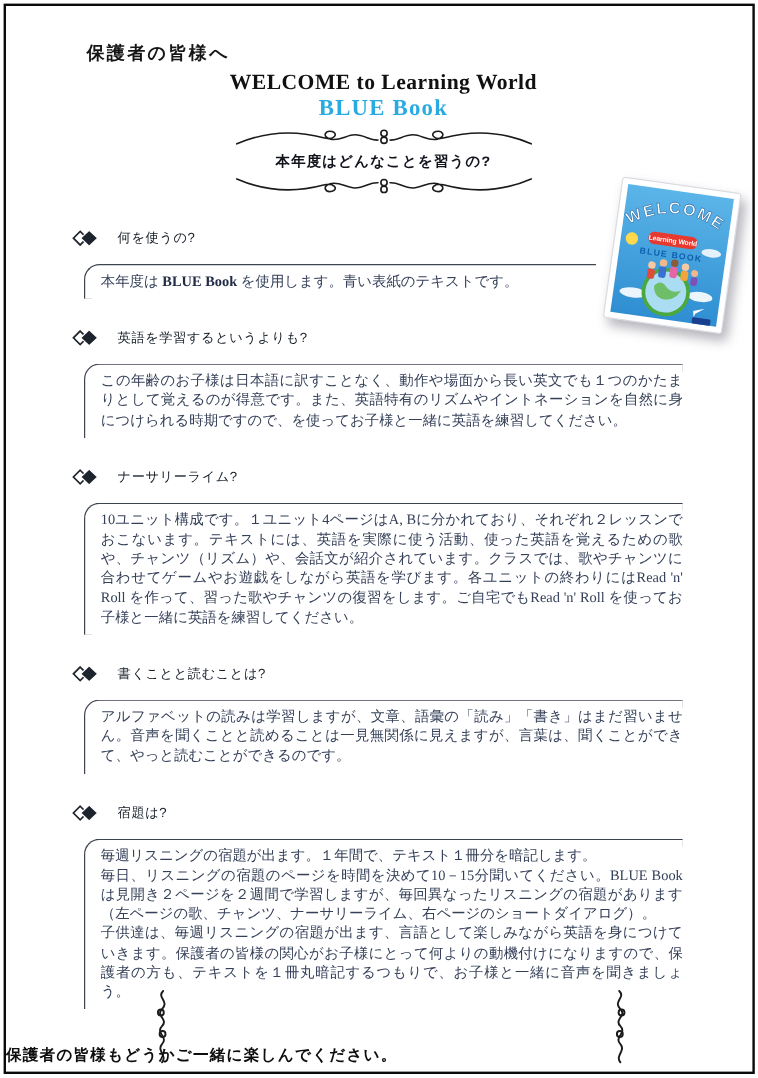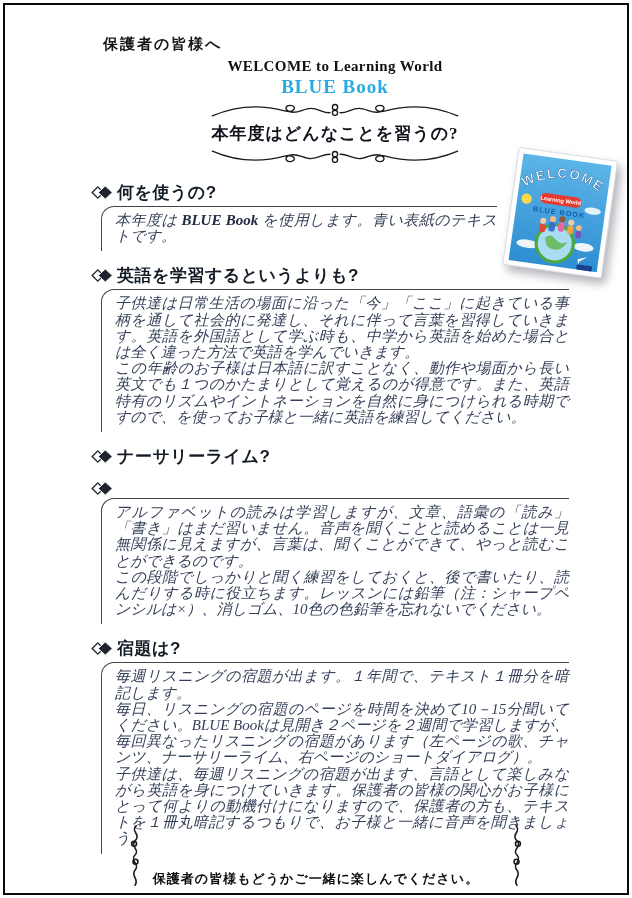--- a/index.html
+++ b/index.html
@@ -1,52 +1,52 @@
 <!DOCTYPE html>
 <html lang="ja"><head>
 <meta charset="utf-8">
 <style>
   html,body{margin:0;padding:0;background:#fff;}
   body{width:632px;height:898px;font-family:"Liberation Serif","DejaVu Serif",serif;}
   .page{position:relative;width:626px;height:892px;margin:3px;border:2px solid #0a0a0a;
         box-sizing:border-box;background:#fff;overflow:hidden;}
-  .content{padding:30px 58px 0 96px;}
+  .content{padding:30px 58px 0 65px;}
 
   
   .salutation{font-size:15px;font-weight:bold;color:#161616;letter-spacing:2px;margin:0 0 4px 2px;}
   .head-center{text-align:center;}
-  .title-en{font-size:15px;font-weight:bold;color:#111;letter-spacing:.4px;margin:2px 0 0 0;}
+  .title-en{font-size:18px;font-weight:bold;color:#111;letter-spacing:.4px;margin:2px 0 0 0;}
   .title-blue{font-size:19px;font-weight:bold;letter-spacing:1px;margin:1px 0 0 0;}
   .divider{display:block;width:252px;height:22px;margin:1px auto 0 auto;}
   .divider.flip{transform:scaleY(-1);}
-  .subtitle{font-size:17px;font-weight:bold;color:#10131c;letter-spacing:1px;margin:1px 0 0 0;}
+  .subtitle{font-size:12px;font-weight:bold;color:#10131c;letter-spacing:1px;margin:1px 0 0 0;font-family:Liberation Mono, monospace;}
 
   
   .sec{margin-top:13px;}
   .sec-head{display:flex;align-items:center;gap:3px;margin:0 0 2px -10px;}
   .dia{width:23px;height:15px;flex:0 0 auto;}
   .sec-head h2{font-family:"Liberation Sans","DejaVu Sans",sans-serif;
-               font-size:17px;font-weight:bold;color:#141c26;margin:0;letter-spacing:.5px;}
+               font-size:11px;font-weight:normal;color:#141c26;margin:12px;letter-spacing:.5px;}
   .box{border-top:1.5px solid #3e4450;border-left:1.5px solid #3e4450;
        border-top-left-radius:13px;padding:5px 0 7px 13px;}
-  .box p{margin:0;font-size:15px;line-height:16.2px;color:#343f58;text-align:justify;font-style:italic;}
+  .box p{margin:0;font-size:12px;line-height:16.2px;color:#343f58;text-align:justify;}
   .box .en{font-family:"Liberation Serif",serif;font-weight:bold;color:#222c44;}
   .box-narrow{margin-right:72px;}
 
   
   .book-wrap{position:absolute;top:148px;right:14px;width:104px;height:122px;
              filter:drop-shadow(4px 6px 5px rgba(40,40,60,.35));}
   .book{width:100%;height:100%;transform:rotate(8deg);}
 
   
   .footer{position:absolute;left:0;right:0;top:816px;height:72px;}
   .vflo{position:absolute;top:2px;width:20px;height:66px;}
   .vflo.left{left:120px;}
   .vflo.right{right:100px;}
-  .footer-msg{position:absolute;left:0;right:0;top:36px;text-align:center;
+  .footer-msg{position:absolute;left:0;right:0;top:36px;
               font-family:Liberation Sans, sans-serif;
               font-size:13px;font-weight:bold;color:#0e0e0e;letter-spacing:1px;}
 </style>
 </head>
 <body>
 
 <div class="page">
   <div class="content">
 
     <p class="salutation">保護者の皆様へ</p>
@@ -94,45 +94,47 @@
 
     <section class="sec">
       <div class="sec-head">
         <svg class="dia" viewBox="0 0 24 16">
           <path d="M7 2 L13 8 L7 14 L1 8 Z" fill="none" stroke="#20262e" stroke-width="1.5"></path>
           <path d="M15 1 L22.5 8 L15 15 L7.5 8 Z" fill="#1d242e" stroke="#ffffff" stroke-width="1"></path>
         </svg>
         <h2>英語を学習するというよりも?</h2>
       </div>
       <div class="box">
-        <p>子供達は日常生活の場面に沿った「今」「ここ」に起きている事柄を通して社会的に発達し、それに伴って言葉を習得していきます。英語を外国語として学ぶ時も、中学から英語を始めた場合とは全く違った方法で英語を学んでいきます。</p>
         <p>この年齢のお子様は日本語に訳すことなく、動作や場面から長い英文でも１つのかたまりとして覚えるのが得意です。また、英語特有のリズムやイントネーションを自然に身につけられる時期ですので、を使ってお子様と一緒に英語を練習してください。</p>
       </div>
     </section>
 
     <section class="sec">
       <div class="sec-head">
         <svg class="dia" viewBox="0 0 24 16">
           <path d="M7 2 L13 8 L7 14 L1 8 Z" fill="none" stroke="#20262e" stroke-width="1.5"></path>
           <path d="M15 1 L22.5 8 L15 15 L7.5 8 Z" fill="#1d242e" stroke="#ffffff" stroke-width="1"></path>
         </svg>
         <h2>ナーサリーライム?</h2>
       </div>
-    </section>
-
-    <section class="sec">
-      <div class="sec-head">
-        <svg class="dia" viewBox="0 0 24 16">
-          <path d="M7 2 L13 8 L7 14 L1 8 Z" fill="none" stroke="#20262e" stroke-width="1.5"></path>
-          <path d="M15 1 L22.5 8 L15 15 L7.5 8 Z" fill="#1d242e" stroke="#ffffff" stroke-width="1"></path>
-        </svg>
+      <div class="box">
+        <p>10ユニット構成です。１ユニット4ページはA, Bに分かれており、それぞれ２レッスンでおこないます。テキストには、英語を実際に使う活動、使った英語を覚えるための歌や、チャンツ（リズム）や、会話文が紹介されています。クラスでは、歌やチャンツに合わせてゲームやお遊戯をしながら英語を学びます。各ユニットの終わりにはRead 'n' Roll を作って、習った歌やチャンツの復習をします。ご自宅でもRead 'n' Roll を使ってお子様と一緒に英語を練習してください。</p>
+      </div>
+    </section>
+
+    <section class="sec">
+      <div class="sec-head">
+        <svg class="dia" viewBox="0 0 24 16">
+          <path d="M7 2 L13 8 L7 14 L1 8 Z" fill="none" stroke="#20262e" stroke-width="1.5"></path>
+          <path d="M15 1 L22.5 8 L15 15 L7.5 8 Z" fill="#1d242e" stroke="#ffffff" stroke-width="1"></path>
+        </svg>
+        <h2>書くことと読むことは?</h2>
       </div>
       <div class="box">
         <p>アルファベットの読みは学習しますが、文章、語彙の「読み」「書き」はまだ習いません。音声を聞くことと読めることは一見無関係に見えますが、言葉は、聞くことができて、やっと読むことができるのです。</p>
-        <p>この段階でしっかりと聞く練習をしておくと、後で書いたり、読んだりする時に役立ちます。レッスンには鉛筆（注：シャープペンシルは×）、消しゴム、10色の色鉛筆を忘れないでください。</p>
       </div>
     </section>
 
     <section class="sec">
       <div class="sec-head">
         <svg class="dia" viewBox="0 0 24 16">
           <path d="M7 2 L13 8 L7 14 L1 8 Z" fill="none" stroke="#20262e" stroke-width="1.5"></path>
           <path d="M15 1 L22.5 8 L15 15 L7.5 8 Z" fill="#1d242e" stroke="#ffffff" stroke-width="1"></path>
         </svg>
         <h2>宿題は?</h2>

